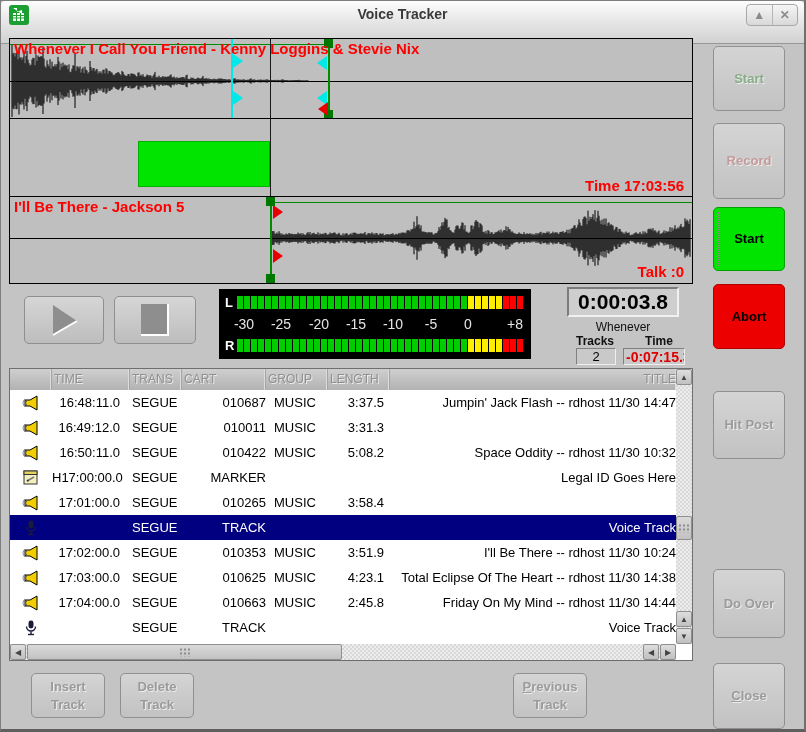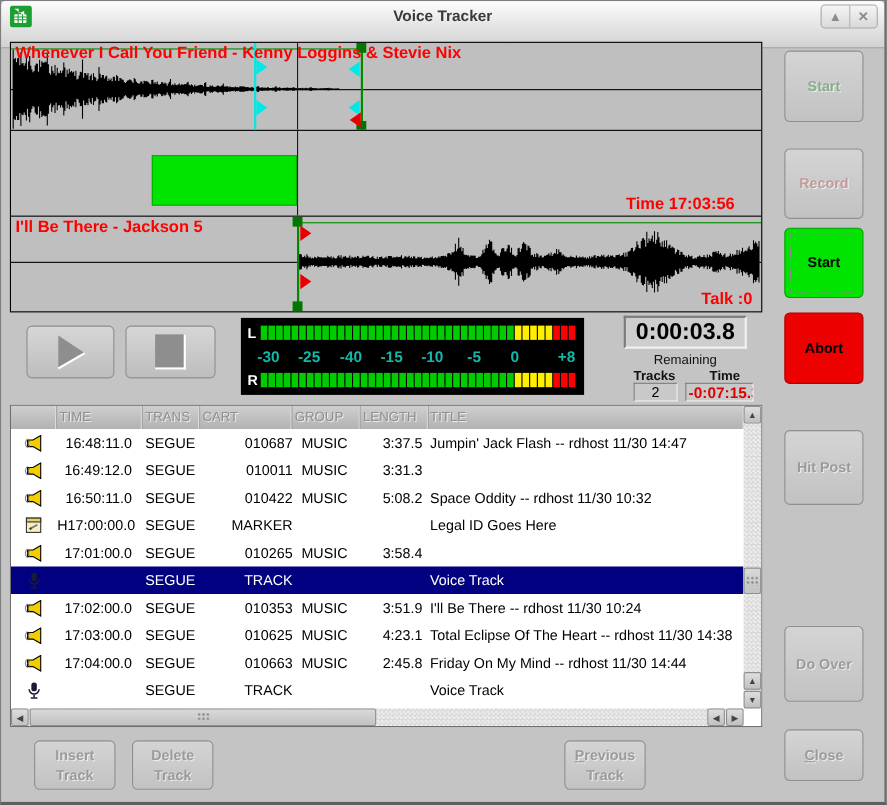--- a/index.html
+++ b/index.html
@@ -38,21 +38,21 @@
   .tri-l.red{border-right-color:#e80000;}
   .green-block{position:absolute;background:#00e400;border:1px solid #00b000;z-index:2;}
   svg.wave{position:absolute;left:0;top:0;z-index:2;}
   
   .t-btn{position:absolute;background:linear-gradient(#d6d6d6,#bdbdbd);border:1px solid #8f8f8f;border-radius:5px;
          display:flex;align-items:center;justify-content:center;}
   .meter{position:absolute;left:218px;top:288px;width:312px;height:70px;background:#000;}
   .meter .ch-label{position:absolute;color:#fff;font-size:13px;font-weight:bold;left:6px;}
   .segrow{position:absolute;left:18px;height:13px;display:flex;gap:1px;}
   .seg{width:6px;height:13px;}
-  .scale-lbl{position:absolute;top:27px;color:#14b8a6;font-size:14px;font-weight:bold;transform:translateX(-50%);}
+  .scale-lbl{position:absolute;top:27px;color:#e5e5e5;font-size:14px;font-weight:normal;transform:translateX(-50%);}
   .timerbox{position:absolute;left:566px;top:286px;width:112px;height:30px;background:#cecece;
             border-top:2px solid #7c7c7c;border-left:2px solid #7c7c7c;border-bottom:2px solid #f1f1f1;border-right:2px solid #f1f1f1;
             text-align:center;font-size:21px;font-weight:bold;color:#000;line-height:26px;}
   .rem-label{position:absolute;font-size:12px;color:#111;}
   .sunken-val{position:absolute;background:#c9c9c9;border-top:1px solid #808080;border-left:1px solid #808080;
               border-bottom:1px solid #efefef;border-right:1px solid #efefef;text-align:center;font-size:13px;color:#000;}
   .red-val{color:#e00000;font-weight:bold;font-size:14px;white-space:nowrap;overflow:hidden;text-align:left;padding-left:2px;}
   
   .logtable{position:absolute;left:8px;top:367px;width:684px;height:293px;background:#fff;border:1px solid #6f6f6f;}
   .thead{position:absolute;left:0;top:0;right:16px;height:21px;background:linear-gradient(#cfcfcf,#b2b2b2);display:flex;}
@@ -61,21 +61,21 @@
   .tbody{position:absolute;left:0;top:21px;right:16px;bottom:16px;background:#fff;overflow:hidden;}
   .trow{display:flex;height:25px;align-items:center;background:#fff;color:#000;}
   .trow.selected{background:#000080;color:#fff;}
   .td{font-size:13px;white-space:nowrap;overflow:hidden;}
   .c-icon{width:42px;display:flex;justify-content:center;}
   .c-time{width:78px;text-align:right;padding-right:10px;}
   .c-trans{width:52px;text-align:left;padding-left:2px;}
   .c-cart{width:84px;text-align:right;}
   .c-group{width:62px;padding-left:8px;}
   .c-len{width:62px;text-align:right;padding-right:6px;}
-  .c-title{flex:1;padding-left:1px;}
+  .c-title{flex:1;padding-left:1px;text-align:right;}
   
   .checker{background-image:conic-gradient(#ededed 25%,#d8d8d8 0 50%,#ededed 0 75%,#d8d8d8 0);background-size:4px 4px;}
   .sb-btn{background:linear-gradient(#dedede,#c0c0c0);border:1px solid #8f8f8f;border-radius:2px;color:#444;
           display:flex;align-items:center;justify-content:center;font-size:8px;}
   .sb-thumb{background:linear-gradient(#d9d9d9,#c2c2c2);border:1px solid #8f8f8f;border-radius:2px;position:relative;}
   .grip{position:absolute;left:50%;top:50%;transform:translate(-50%,-50%);width:12px;height:9px;
         background-image:radial-gradient(#8d8d8d 1px,transparent 1.2px);background-size:4px 4px;}
   .vsb{position:absolute;top:0;right:0;bottom:16px;width:16px;}
   .hsb{position:absolute;left:0;right:16px;bottom:0;height:16px;}
   
@@ -137,21 +137,21 @@
       <div class="handle-sq" style="left:314px;top:0"></div>
       <div class="handle-sq" style="left:314px;top:71px"></div>
       <div class="tri tri-l" style="left:307px;top:17px"></div>
       <div class="tri tri-l" style="left:307px;top:52px"></div>
       <div class="tri tri-l red" style="left:308px;top:63px"></div>
     </div>
 
     <div class="region r2">
       <div class="vline black" style="left:260px"></div>
       <div class="green-block" style="left:128px;top:22px;width:132px;height:46px"></div>
-      <div class="red-label" style="right:24px;bottom:2px">Time 17:03:56</div>
+      <div class="red-label" style="right:8px;bottom:2px">Time 17:03:56</div>
     </div>
 
     <div class="region r3">
       <svg class="wave" id="wave2" width="684" height="86">
           <path d="M262 34.1V47.9M263 34.0V48.0M264 34.3V47.7M265 36.9V45.1M266 36.6V45.4M267 35.5V46.5M268 37.0V45.0M269 34.2V47.8M270 36.0V46.0M271 37.6V44.4M272 36.4V45.6M273 38.0V44.0M274 37.3V44.7M275 38.0V44.0M276 36.5V45.5M277 37.1V44.9M278 37.5V44.5M279 36.0V46.0M280 36.6V45.4M281 37.0V45.0M282 36.7V45.3M283 37.3V44.7M284 37.2V44.8M285 37.2V44.8M286 37.2V44.8M287 37.2V44.8M288 35.6V46.4M289 36.6V45.4M290 37.2V44.8M291 36.0V46.0M292 38.0V44.0M293 36.3V45.7M294 37.5V44.5M295 37.9V44.1M296 37.7V44.3M297 35.9V46.1M298 35.1V46.9M299 37.0V45.0M300 35.0V47.0M301 37.9V44.1M302 36.4V45.6M303 36.4V45.6M304 35.8V46.2M305 37.1V44.9M306 37.3V44.7M307 37.1V44.9M308 35.3V46.7M309 38.0V44.0M310 36.3V45.7M311 37.3V44.7M312 37.1V44.9M313 36.5V45.5M314 37.3V44.7M315 35.8V46.2M316 36.1V45.9M317 37.7V44.3M318 37.6V44.4M319 37.2V44.8M320 35.5V46.5M321 36.6V45.4M322 36.3V45.7M323 36.1V45.9M324 35.5V46.5M325 35.6V46.4M326 37.1V44.9M327 37.6V44.4M328 36.7V45.3M329 35.8V46.2M330 37.5V44.5M331 38.3V43.7M332 38.4V43.6M333 36.3V45.7M334 38.4V43.6M335 36.7V45.3M336 36.6V45.4M337 36.2V45.8M338 37.8V44.2M339 38.1V43.9M340 37.1V44.9M341 36.3V45.7M342 37.9V44.1M343 35.8V46.2M344 35.7V46.3M345 35.7V46.3M346 36.0V46.0M347 37.3V44.7M348 36.7V45.3M349 37.2V44.8M350 36.6V45.4M351 36.2V45.8M352 36.9V45.1M353 36.6V45.4M354 36.4V45.6M355 35.0V47.0M356 37.9V44.1M357 37.7V44.3M358 36.2V45.8M359 36.0V46.0M360 37.1V44.9M361 36.4V45.6M362 35.4V46.6M363 37.6V44.4M364 36.3V45.7M365 37.8V44.2M366 36.0V46.0M367 36.2V45.8M368 37.9V44.1M369 37.7V44.3M370 36.3V45.7M371 36.8V45.2M372 37.1V44.9M373 36.3V45.7M374 38.4V43.6M375 38.1V43.9M376 37.2V44.8M377 37.7V44.3M378 37.0V45.0M379 37.5V44.5M380 37.7V44.3M381 36.8V45.2M382 37.0V45.0M383 36.2V45.8M384 38.1V43.9M385 37.6V44.4M386 36.8V45.2M387 37.8V44.2M388 37.0V45.0M389 35.9V46.1M390 37.1V44.9M391 35.7V46.3M392 35.8V46.2M393 35.4V46.6M394 36.0V46.0M395 35.5V46.5M396 36.4V45.6M397 33.5V48.5M398 33.1V48.9M399 33.5V48.5M400 34.6V47.4M401 32.3V49.7M402 32.6V49.4M403 31.6V50.4M404 24.7V57.3M405 31.4V50.6M406 29.2V52.8M407 19.2V62.8M408 28.2V53.8M409 27.4V54.6M410 31.5V50.5M411 28.4V53.6M412 34.4V47.6M413 34.8V47.2M414 34.5V47.5M415 35.2V46.8M416 35.0V47.0M417 36.3V45.7M418 35.2V46.8M419 35.3V46.7M420 35.6V46.4M421 35.2V46.8M422 35.5V46.5M423 37.5V44.5M424 37.5V44.5M425 36.3V45.7M426 36.3V45.7M427 35.9V46.1M428 34.2V47.8M429 30.1V51.9M430 32.7V49.3M431 29.1V52.9M432 25.4V56.6M433 28.4V53.6M434 24.9V57.1M435 20.9V61.1M436 22.5V59.5M437 22.5V59.5M438 31.0V51.0M439 29.9V52.1M440 33.0V49.0M441 33.7V48.3M442 35.3V46.7M443 35.3V46.7M444 35.9V46.1M445 32.6V49.4M446 29.2V52.8M447 28.4V53.6M448 28.7V53.3M449 31.7V50.3M450 31.5V50.5M451 28.8V53.2M452 25.4V56.6M453 25.9V56.1M454 32.5V49.5M455 28.2V53.8M456 34.7V47.3M457 34.6V47.4M458 35.7V46.3M459 36.1V45.9M460 34.8V47.2M461 28.6V53.4M462 28.3V53.7M463 32.2V49.8M464 29.2V52.8M465 24.7V57.3M466 23.0V59.0M467 24.4V57.6M468 25.0V57.0M469 30.5V51.5M470 26.2V55.8M471 26.9V55.1M472 28.5V53.5M473 35.0V47.0M474 34.7V47.3M475 36.3V45.7M476 33.9V48.1M477 36.7V45.3M478 33.0V49.0M479 34.1V47.9M480 37.0V45.0M481 35.4V46.6M482 35.2V46.8M483 37.2V44.8M484 36.9V45.1M485 35.5V46.5M486 35.4V46.6M487 34.9V47.1M488 34.3V47.7M489 33.2V48.8M490 35.3V46.7M491 32.5V49.5M492 35.7V46.3M493 34.2V47.8M494 33.0V49.0M495 33.4V48.6M496 29.3V52.7M497 34.2V47.8M498 29.9V52.1M499 32.3V49.7M500 32.3V49.7M501 35.3V46.7M502 34.2V47.8M503 35.4V46.6M504 36.3V45.7M505 36.3V45.7M506 37.2V44.8M507 36.9V45.1M508 36.9V45.1M509 35.4V46.6M510 36.6V45.4M511 36.7V45.3M512 37.0V45.0M513 37.4V44.6M514 35.2V46.8M515 37.0V45.0M516 37.4V44.6M517 36.2V45.8M518 37.1V44.9M519 36.8V45.2M520 36.2V45.8M521 37.6V44.4M522 36.7V45.3M523 38.2V43.8M524 36.9V45.1M525 38.0V44.0M526 36.0V46.0M527 37.7V44.3M528 36.1V45.9M529 36.8V45.2M530 35.3V46.7M531 34.8V47.2M532 37.6V44.4M533 35.8V46.2M534 35.8V46.2M535 36.4V45.6M536 36.1V45.9M537 34.5V47.5M538 36.0V46.0M539 34.6V47.4M540 37.1V44.9M541 36.4V45.6M542 36.0V46.0M543 34.6V47.4M544 36.6V45.4M545 35.3V46.7M546 35.6V46.4M547 35.3V46.7M548 36.6V45.4M549 37.0V45.0M550 35.0V47.0M551 34.9V47.1M552 34.9V47.1M553 34.1V47.9M554 36.0V46.0M555 35.3V46.7M556 34.8V47.2M557 32.7V49.3M558 36.3V45.7M559 32.6V49.4M560 36.1V45.9M561 31.9V50.1M562 31.4V50.6M563 30.8V51.2M564 28.5V53.5M565 28.3V53.7M566 31.6V50.4M567 30.5V51.5M568 27.7V54.3M569 22.3V59.7M570 25.6V56.4M571 28.5V53.5M572 28.8V53.2M573 22.0V60.0M574 19.9V62.1M575 19.4V62.6M576 20.9V61.1M577 27.3V54.7M578 13.6V68.4M579 23.8V58.2M580 19.8V62.2M581 22.0V60.0M582 20.1V61.9M583 17.1V64.9M584 22.8V59.2M585 13.2V68.8M586 24.6V57.4M587 20.9V61.1M588 13.8V68.2M589 18.7V63.3M590 23.6V58.4M591 27.1V54.9M592 22.6V59.4M593 27.8V54.2M594 21.6V60.4M595 27.5V54.5M596 21.5V60.5M597 29.0V53.0M598 26.1V55.9M599 25.3V56.7M600 28.4V53.6M601 27.1V54.9M602 28.1V53.9M603 28.7V53.3M604 33.5V48.5M605 32.1V49.9M606 29.9V52.1M607 30.2V51.8M608 34.9V47.1M609 31.9V50.1M610 32.0V50.0M611 34.4V47.6M612 34.8V47.2M613 36.7V45.3M614 35.5V46.5M615 37.1V44.9M616 34.5V47.5M617 35.9V46.1M618 36.1V45.9M619 35.4V46.6M620 38.2V43.8M621 38.2V43.8M622 37.4V44.6M623 37.9V44.1M624 36.5V45.5M625 36.1V45.9M626 35.2V46.8M627 36.4V45.6M628 36.8V45.2M629 36.7V45.3M630 34.9V47.1M631 36.6V45.4M632 37.4V44.6M633 34.3V47.7M634 36.8V45.2M635 34.5V47.5M636 35.8V46.2M637 36.4V45.6M638 32.4V49.6M639 31.7V50.3M640 32.4V49.6M641 31.5V50.5M642 33.3V48.7M643 31.2V50.8M644 34.2V47.8M645 33.1V48.9M646 34.5V47.5M647 36.2V45.8M648 34.6V47.4M649 33.5V48.5M650 37.2V44.8M651 36.5V45.5M652 36.3V45.7M653 35.4V46.6M654 33.4V48.6M655 36.2V45.8M656 33.9V48.1M657 35.2V46.8M658 34.4V47.6M659 34.6V47.4M660 30.2V51.8M661 34.9V47.1M662 30.6V51.4M663 33.7V48.3M664 31.5V50.5M665 28.3V53.7M666 32.3V49.7M667 31.5V50.5M668 30.4V51.6M669 31.5V50.5M670 28.9V53.1M671 26.9V55.1M672 29.9V52.1M673 30.4V51.6M674 29.5V52.5M675 21.4V60.6M676 24.4V57.6M677 22.7V59.3M678 24.3V57.7M679 27.0V55.0M680 22.2V59.8" stroke="#000" stroke-width="1"></path>
         </svg>
       <div class="midline" style="top:41px"></div>
       <div class="hline-green" style="left:260px;top:5px;right:0"></div>
       <div class="red-title">I'll Be There - Jackson 5</div>
 
@@ -260,31 +260,31 @@
         <div class="seg" style="background: rgb(255, 238, 0);"></div>
         <div class="seg" style="background: rgb(255, 238, 0);"></div>
         <div class="seg" style="background: rgb(255, 238, 0);"></div>
         <div class="seg" style="background: rgb(255, 0, 0);"></div>
         <div class="seg" style="background: rgb(255, 0, 0);"></div>
         <div class="seg" style="background: rgb(255, 0, 0);"></div>
       </div>
     <div id="meter-scale">
         <div class="scale-lbl" style="left: 25px;">-30</div>
         <div class="scale-lbl" style="left: 62px;">-25</div>
-        <div class="scale-lbl" style="left: 100px;">-40</div>
+        <div class="scale-lbl" style="left: 100px;">-20</div>
         <div class="scale-lbl" style="left: 137px;">-15</div>
         <div class="scale-lbl" style="left: 174px;">-10</div>
         <div class="scale-lbl" style="left: 212px;">-5</div>
         <div class="scale-lbl" style="left: 249px;">0</div>
         <div class="scale-lbl" style="left: 296px;">+8</div>
       </div>
   </div>
 
   <div class="timerbox">0:00:03.8</div>
-  <div class="rem-label" style="left:566px;top:319px;width:112px;text-align:center">Remaining</div>
+  <div class="rem-label" style="left:566px;top:319px;width:112px;text-align:center">Whenever</div>
   <div class="rem-label" style="left:566px;top:333px;width:56px;text-align:center;font-weight:bold">Tracks</div>
   <div class="rem-label" style="left:630px;top:333px;width:56px;text-align:center;font-weight:bold">Time</div>
   <div class="sunken-val" style="left:575px;top:347px;width:40px;height:17px">2</div>
   <div class="sunken-val red-val" style="left:622px;top:347px;width:62px;height:17px">-0:07:15.3</div>
 
   <div class="logtable">
     <div class="thead">
       <div class="th c-icon"></div>
       <div class="th c-time" style="text-align:left;padding-left:2px">TIME</div>
       <div class="th c-trans">TRANS</div>
@@ -466,22 +466,22 @@
     </div>
   </div>
 
   <div class="pbtn" style="left:30px;top:672px;width:74px;height:45px">Insert Track</div>
   <div class="pbtn" style="left:119px;top:672px;width:74px;height:45px">Delete Track</div>
   <div class="pbtn" style="left:512px;top:672px;width:74px;height:45px" id="btn-prev">
       <span><u>P</u>revious Track</span>
     </div>
 
   <div class="pbtn green-dis" style="left:712px;top:45px;width:72px;height:65px">Start</div>
-  <div class="pbtn red-dis" style="left:712px;top:134px;width:72px;height:64px">Record</div>
+  <div class="pbtn red-dis" style="left:712px;top:122px;width:72px;height:76px">Record</div>
   <div class="pbtn active-green" style="left:712px;top:206px;width:72px;height:64px">Start</div>
   <div class="pbtn active-red" style="left:712px;top:283px;width:72px;height:65px">Abort</div>
   <div class="pbtn" style="left:712px;top:390px;width:72px;height:68px">Hit Post</div>
   <div class="pbtn" style="left:712px;top:568px;width:72px;height:69px">Do Over</div>
-  <div class="pbtn" style="left:712px;top:662px;width:72px;height:47px" id="btn-close">
+  <div class="pbtn" style="left:712px;top:662px;width:72px;height:66px" id="btn-close">
       <span><u>C</u>lose</span>
     </div>
 
 </div>
 
 </body></html>

